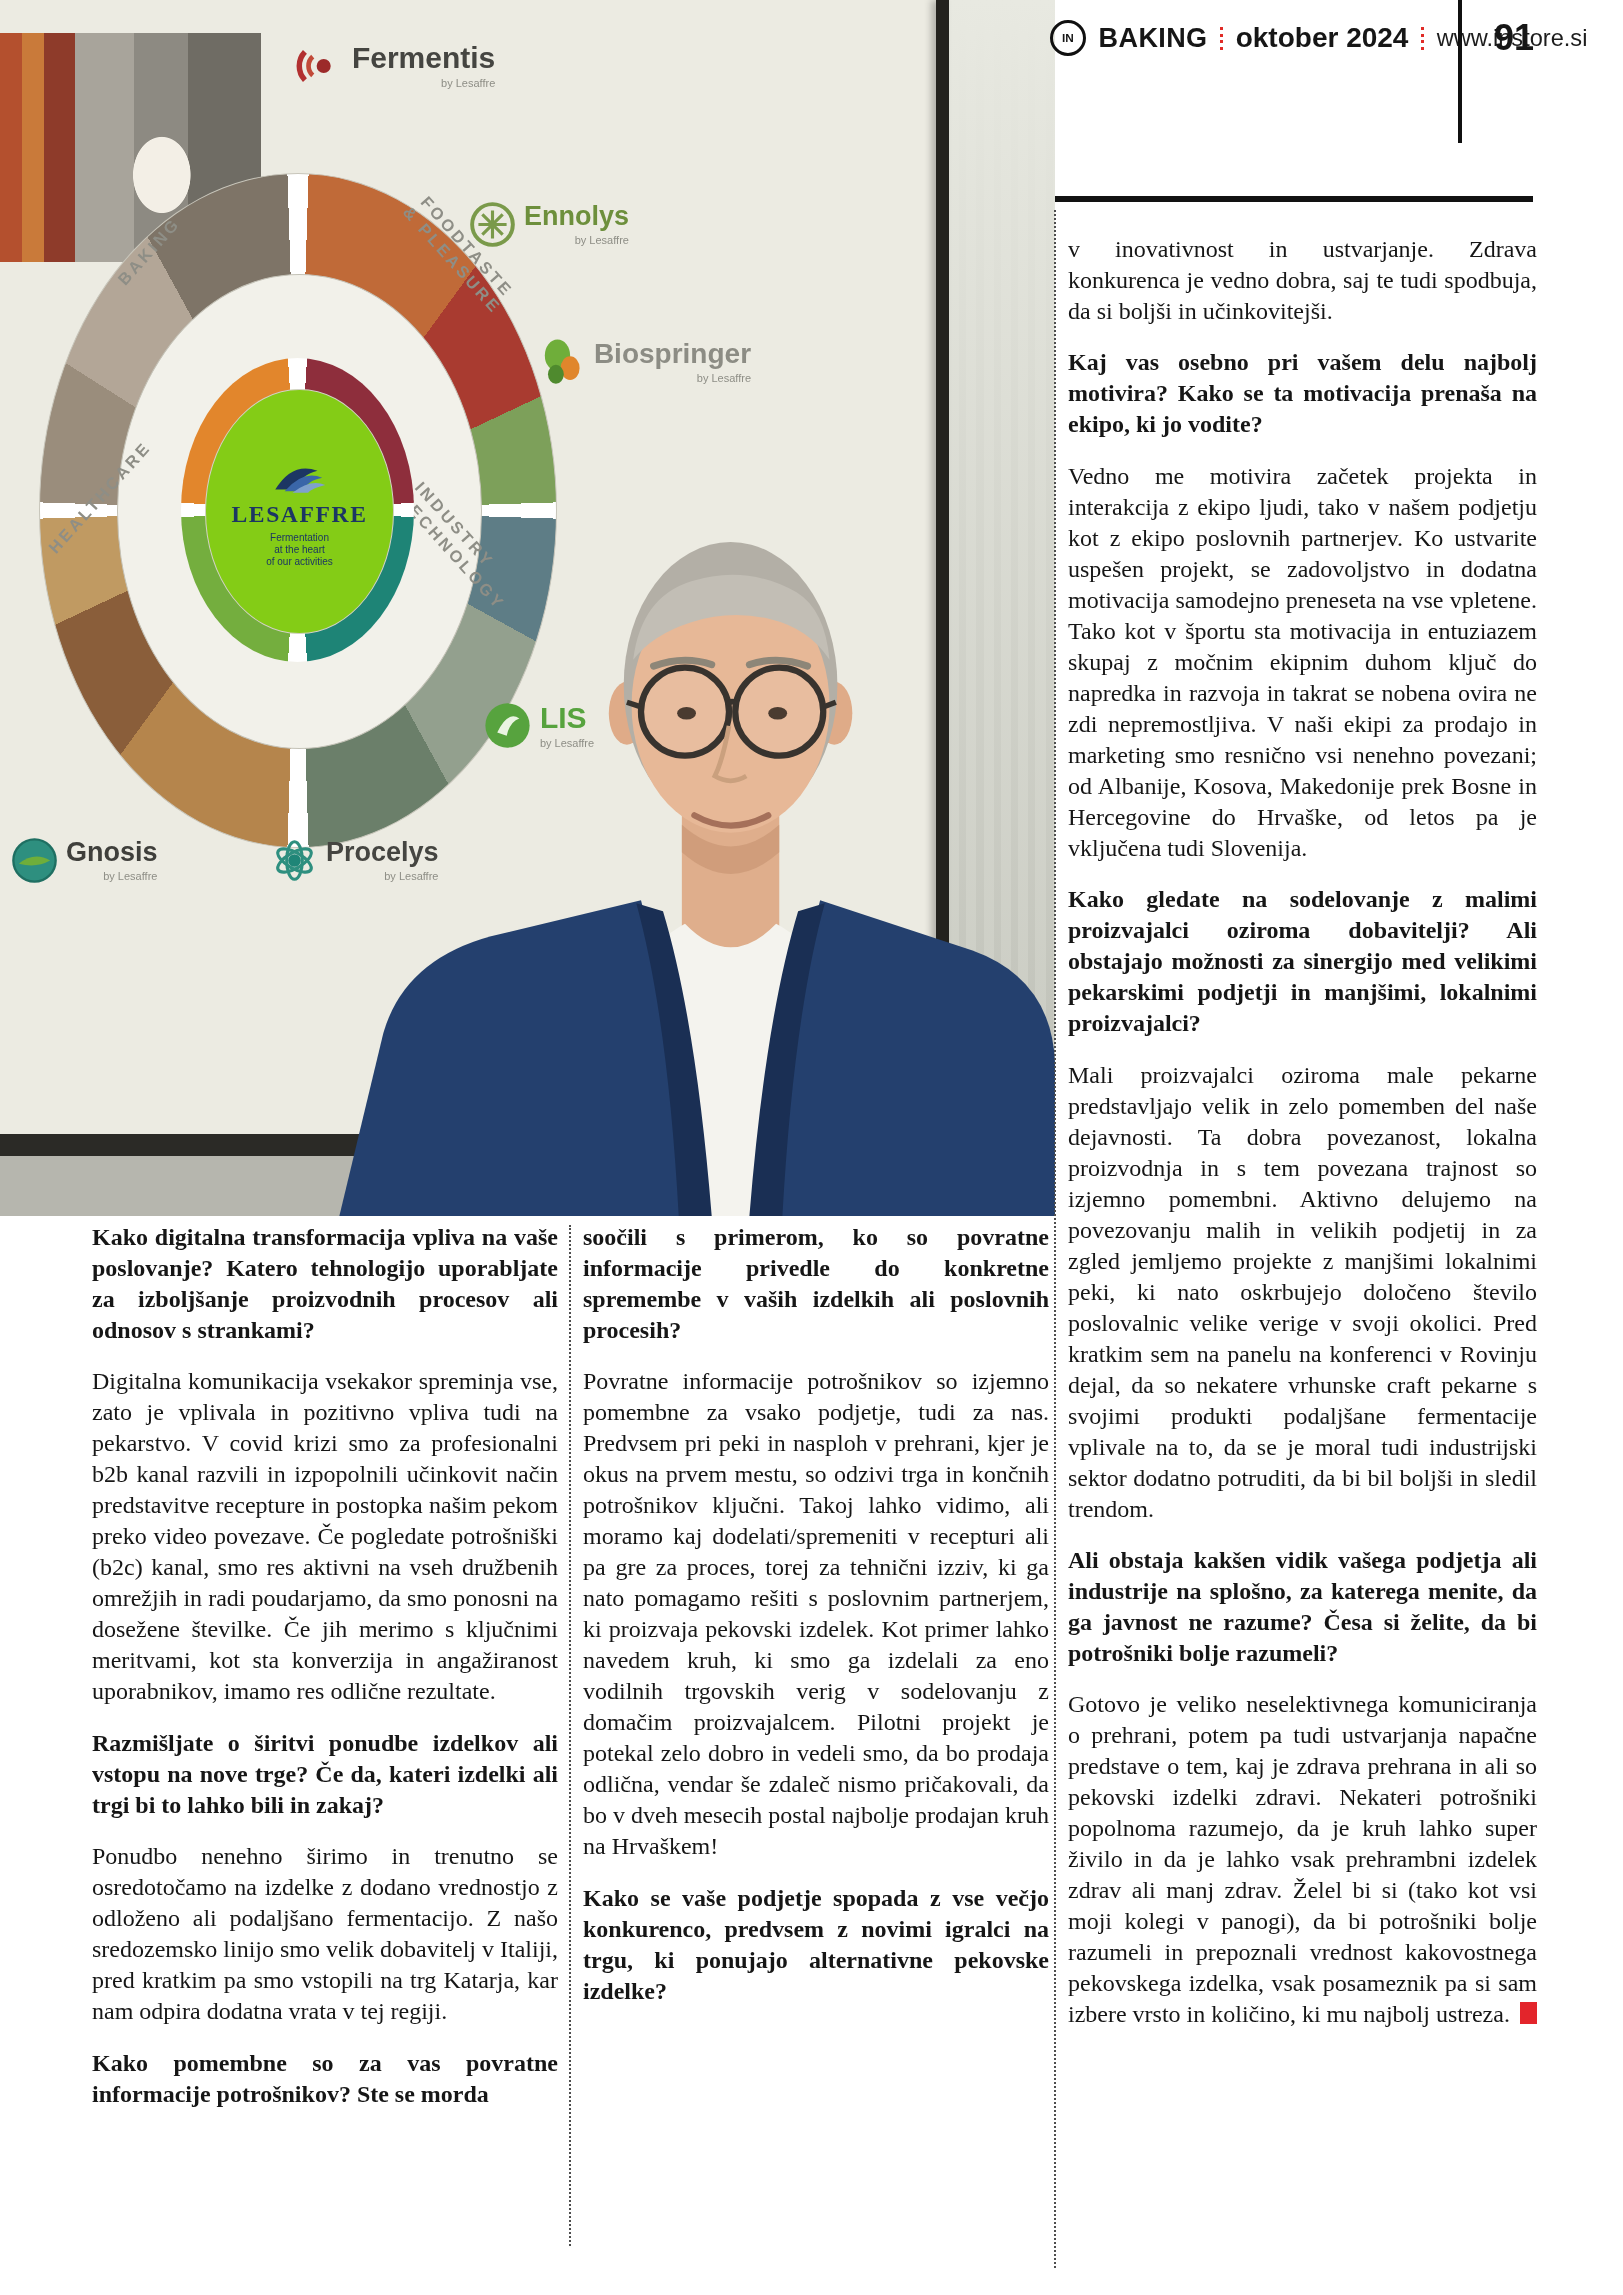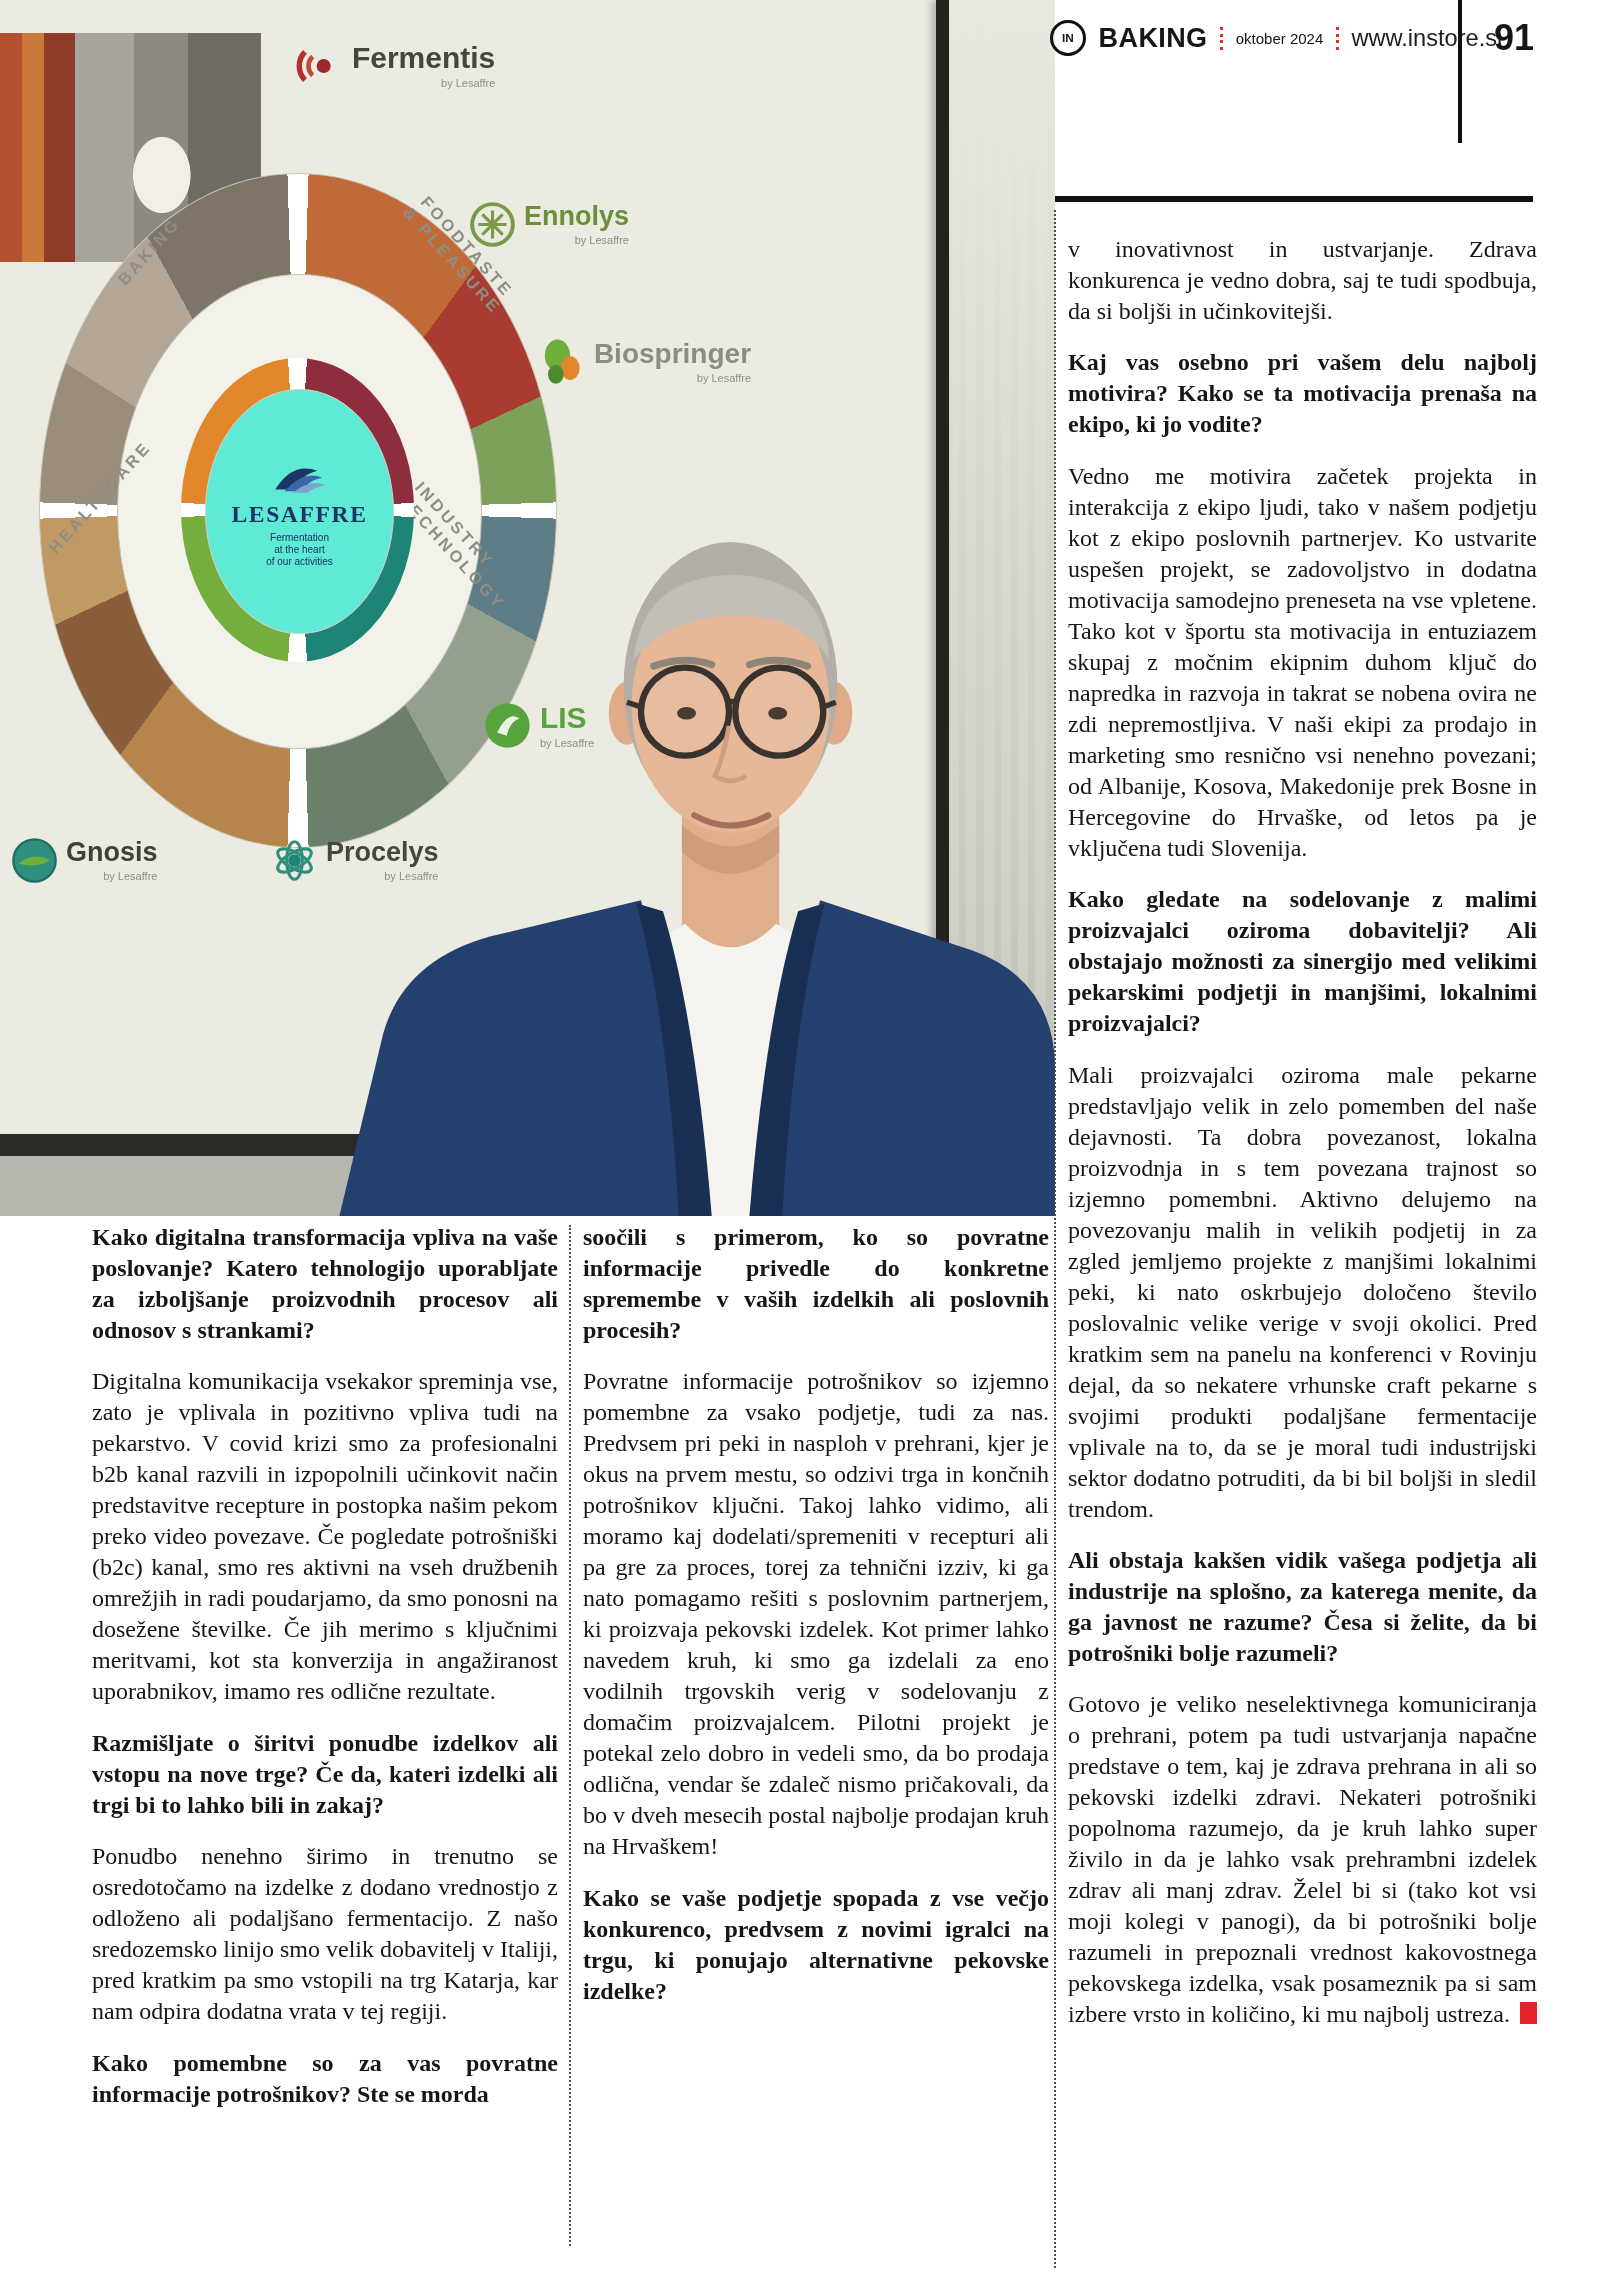--- a/index.html
+++ b/index.html
@@ -7,21 +7,21 @@
         font-family:"Liberation Serif","DejaVu Serif",serif;color:#161616;}
 
   
   .header{position:absolute;left:1050px;top:20.4px;display:flex;align-items:center;gap:12.6px;
           font-family:"Liberation Sans","DejaVu Sans",sans-serif;}
   .logo-circle{width:30px;height:30px;border:3.1px solid #101010;border-radius:50%;
                display:flex;align-items:center;justify-content:center;
                font-weight:bold;font-size:11.8px;letter-spacing:0;}
   .brand{font-weight:bold;font-size:27px;letter-spacing:0.4px;}
   .dot-sep{height:23.6px;border-left:3.1px dotted #e02b27;}
-  .issue{font-weight:normal;font-size:15px;}
+  .issue{font-weight:bold;font-size:28px;}
   .website{font-size:23.6px;color:#1d1d1d;}
   .page-bar{position:absolute;left:1458px;top:0;width:3.9px;height:143px;background:#101010;}
   .page-num{position:absolute;left:1470px;top:17.3px;width:64px;text-align:right;
             font-family:"Liberation Sans","DejaVu Sans",sans-serif;font-weight:bold;font-size:36px;}
   .header-rule{position:absolute;left:1055px;top:196px;width:478px;height:5.5px;background:#121212;}
 
   
   .divider-main{position:absolute;left:1054px;top:210px;height:2058px;border-left:2.4px dotted #4d4d4d;}
   .divider-cols{position:absolute;left:569px;top:1225px;height:1021px;border-left:2.4px dotted #4d4d4d;}
 
@@ -48,21 +48,21 @@
         #9a8d7c 75.5% 84%, #b3a697 84% 92%, #7e7467 92% 99.5%, #ffffff 99.5% 100%);}
   .ring-label{position:absolute;left:78px;top:101px;width:363px;height:473px;border-radius:50%;
       background:#f2f1ea;border:0.8px solid #c4c2b7;}
   .ring-color{position:absolute;left:142px;top:185px;width:233px;height:304px;border-radius:50%;
       background:conic-gradient(from 0deg,
         #ffffff 0% 1%, #8e2e3c 1% 24%, #ffffff 24% 26%,
         #1e8476 26% 49%, #ffffff 49% 51%,
         #74ae3e 51% 74%, #ffffff 74% 76%,
         #e2862c 76% 99%, #ffffff 99% 100%);}
   .disc{position:absolute;left:166px;top:216px;width:187px;height:243px;border-radius:50%;
-      background:#5eead4;border:0.8px solid #d3d1c6;display:flex;flex-direction:column;
+      background:#84cc16;border:0.8px solid #d3d1c6;display:flex;flex-direction:column;
       align-items:center;justify-content:center;text-align:center;}
   .disc .swan{margin-bottom:4.7px;}
   .lesaffre-name{font-family:"Liberation Serif",serif;font-weight:bold;color:#1c3663;
       font-size:23.6px;letter-spacing:1.6px;}
   .lesaffre-tag{font-family:"Liberation Sans",sans-serif;font-size:10px;line-height:11.8px;color:#1c3663;margin-top:4.7px;}
   .sector{position:absolute;font-family:"Liberation Sans","DejaVu Sans",sans-serif;
       color:#8e8e86;font-size:16.5px;letter-spacing:3.1px;font-weight:bold;text-align:center;line-height:20.4px;}
   .sec-baking{left:68px;top:68px;transform:rotate(-48deg);}
   .sec-food{left:330px;top:60px;width:181px;transform:rotate(48deg);}
   .sec-health{left:-11px;top:314px;transform:rotate(-48deg);}

